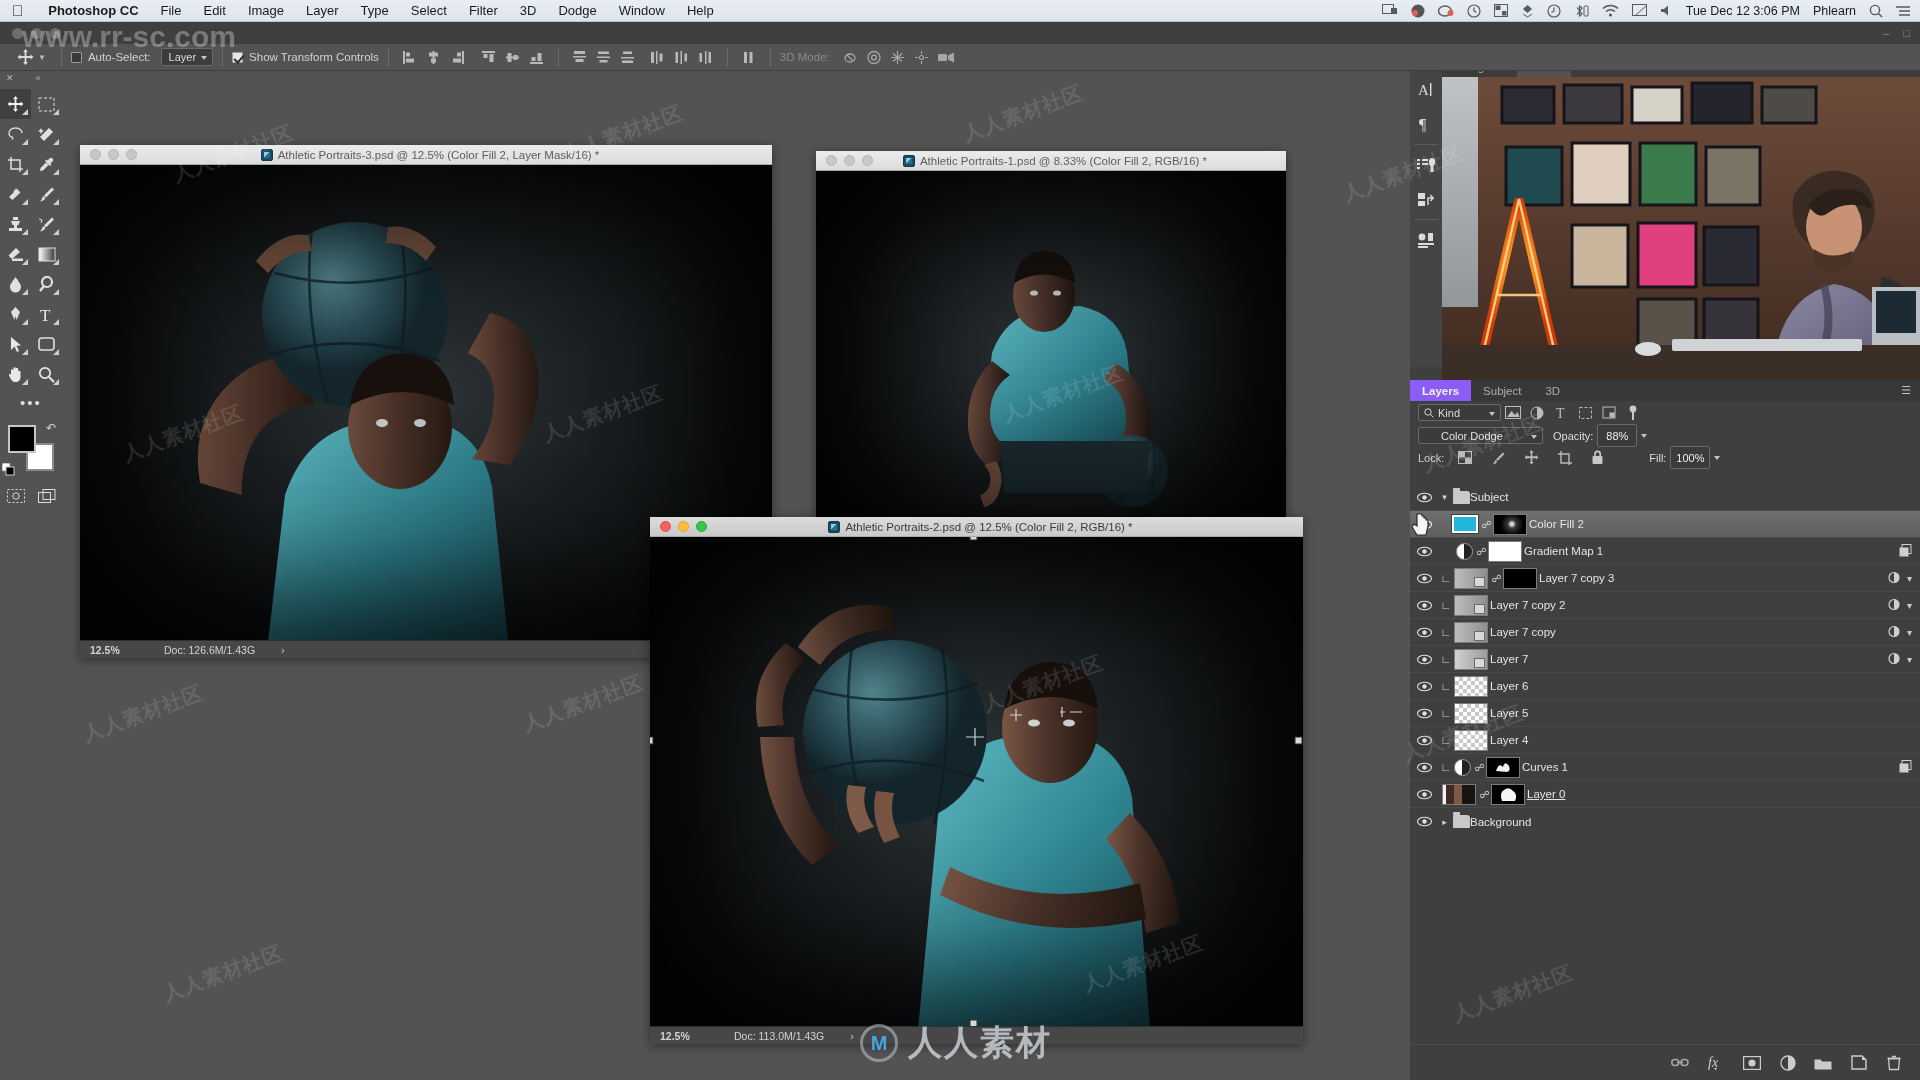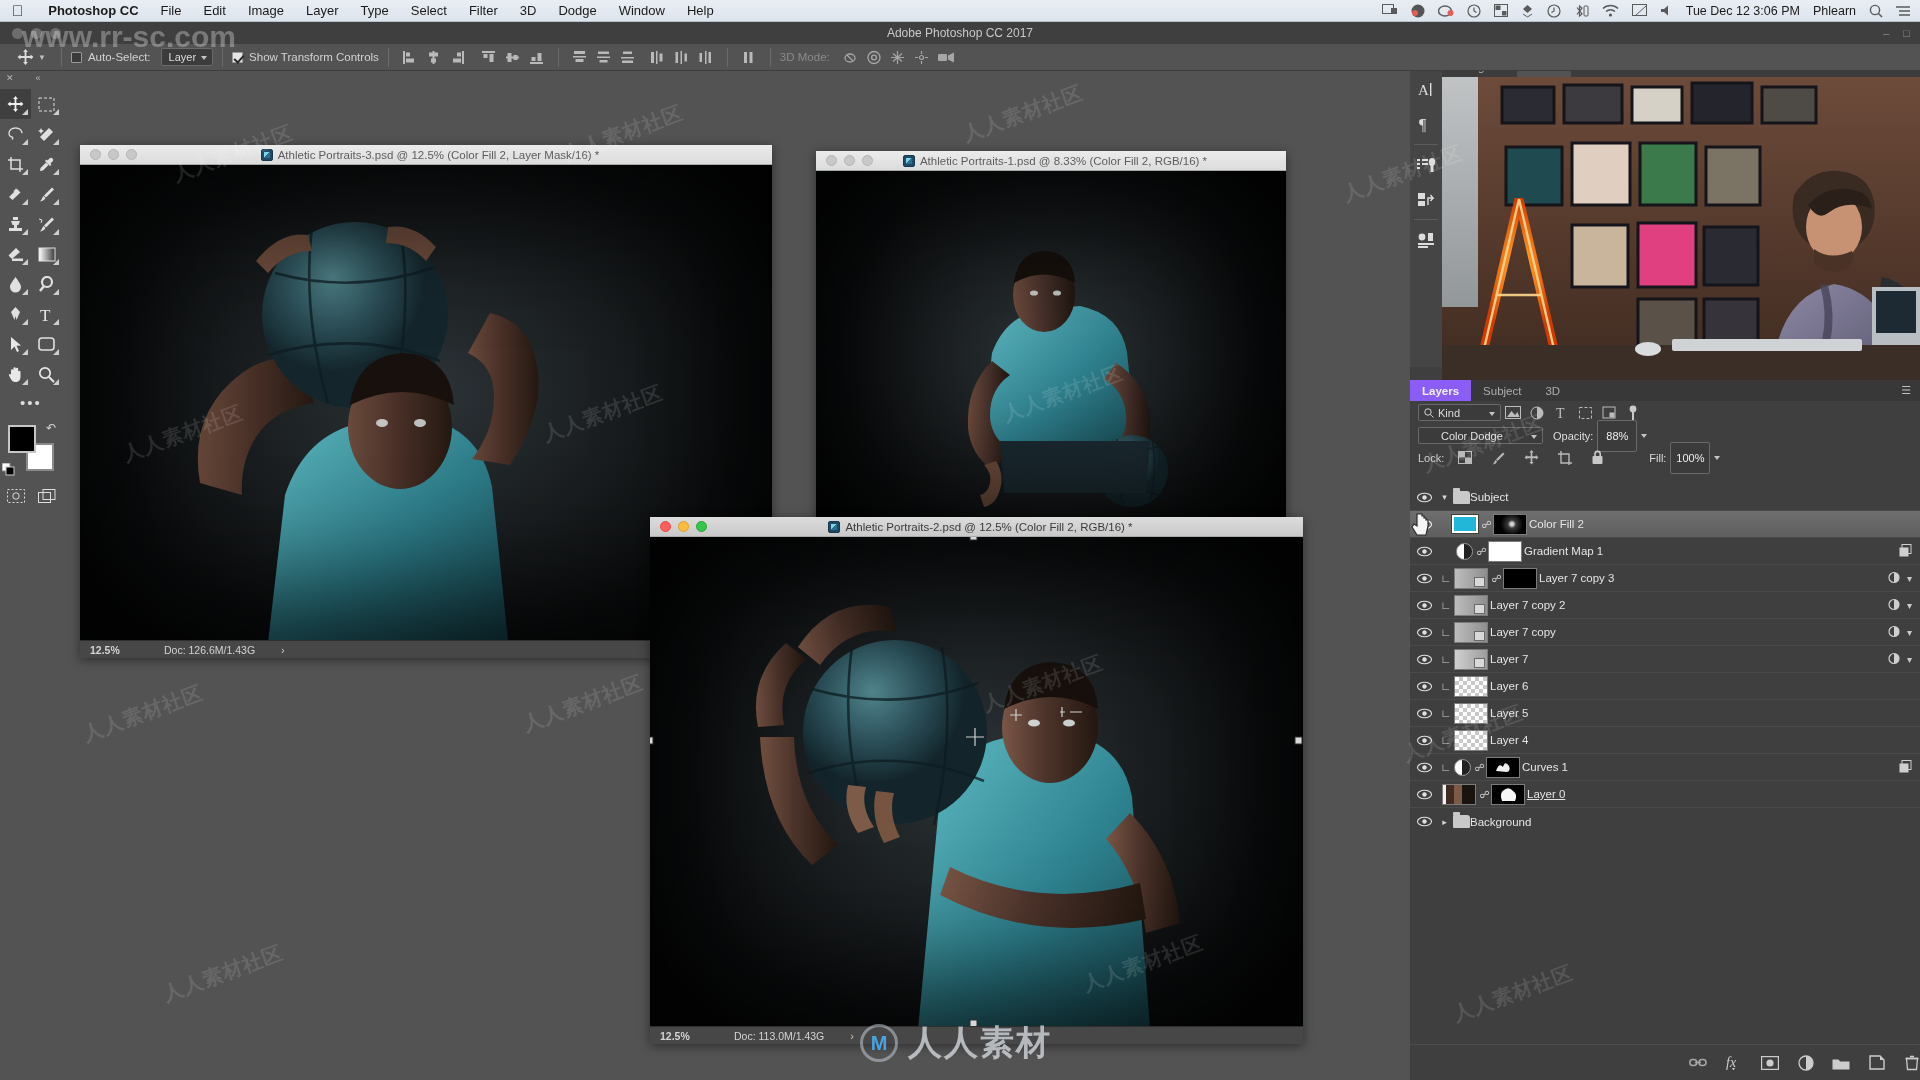--- a/index.html
+++ b/index.html
@@ -119,21 +119,21 @@
   .kindbox{display:flex;align-items:center;background:#3b3b3b;border:1px solid #6a6a6a;border-radius:2px;
     height:17px;width:83px;padding:0 5px;position:relative;font-size:11px;color:#ddd;gap:4px;}
   .kindbox:after{content:"";position:absolute;right:5px;top:7px;border-left:3.5px solid transparent;
     border-right:3.5px solid transparent;border-top:4px solid #c4c4c4;}
   .fic{width:24px;height:18px;display:flex;align-items:center;justify-content:center;opacity:.85;}
   .blendsel{background:#3b3b3b;border:1px solid #6a6a6a;border-radius:2px;height:17px;width:125px;
     padding:0 14px 0 22px;display:flex;align-items:center;position:relative;font-size:11px;color:#e0e0e0;}
   .blendsel:after{content:"";position:absolute;right:5px;top:7px;border-left:3.5px solid transparent;
     border-right:3.5px solid transparent;border-top:4px solid #c4c4c4;}
   .numfield{display:flex;align-items:center;gap:4px;font-size:11px;color:#dcdcdc;}
-  .numval{background:#3b3b3b;border:1px solid #6a6a6a;border-radius:2px;height:32px;min-width:40px;
+  .numval{background:#3b3b3b;border:1px solid #6a6a6a;border-radius:2px;height:23px;min-width:40px;
     display:flex;align-items:center;justify-content:center;font-size:11px;color:#eee;}
   .tinychev{border-left:3.5px solid transparent;border-right:3.5px solid transparent;border-top:4px solid #c4c4c4;}
   .lockrow{height:21px;display:flex;align-items:center;padding:0 8px;gap:9px;color:#cfcfcf;font-size:11px;}
 
   .layerlist{position:absolute;left:0;right:0;top:104px;bottom:36px;overflow:hidden;}
   .lyr{height:27px;display:flex;align-items:center;position:relative;border-bottom:1px solid #4a4a4a;}
   .lyr.sel{background:linear-gradient(#6f6f6f,#5e5e5e);}
   .eye{width:28px;height:27px;display:flex;align-items:center;justify-content:center;flex:0 0 28px;}
   .clipind{width:16px;text-align:center;color:#cfcfcf;font-size:11px;flex:0 0 16px;}
   .thumb{width:34px;height:21px;flex:0 0 34px;border:1px solid #7b7b7b;background:#2a2a2a;margin-right:2px;position:relative;overflow:hidden;}
@@ -150,21 +150,21 @@
   .linkic{width:13px;flex:0 0 13px;text-align:center;color:#d8d8d8;font-size:10px;}
   .lname{font-size:11.5px;color:#e4e4e4;white-space:nowrap;}
   .lname.ul{text-decoration:underline;}
   .lyr .right-ic{margin-left:auto;display:flex;align-items:center;gap:5px;padding-right:8px;color:#c9c9c9;font-size:10px;}
   .foldic{width:17px;height:13px;flex:0 0 17px;background:#c9c9c9;border-radius:1px 3px 1px 1px;margin-left:2px;position:relative;}
   .foldic:before{content:"";position:absolute;left:0;top:-3px;width:7px;height:3px;background:#c9c9c9;border-radius:1px 1px 0 0;}
   .discl{width:13px;flex:0 0 13px;text-align:center;color:#d5d5d5;font-size:9px;}
   .mini-badge{position:absolute;right:2px;bottom:1px;width:11px;height:10px;background:#d9d9d9;border:1px solid #6a6a6a;}
 
   .lpfooter{position:absolute;left:0;right:0;bottom:0;height:36px;background:#3f3f3f;border-top:1px solid #4d4d4d;
-    display:flex;align-items:center;justify-content:flex-end;gap:18px;color:#cfcfcf;font-size:12px;}
+    display:flex;align-items:center;justify-content:flex-end;gap:18px;padding-right:18px;color:#cfcfcf;font-size:12px;}
   .lpfooter .fb{display:flex;align-items:center;justify-content:center;height:20px;min-width:17px;opacity:.9;}
 
   
   .cursor{position:absolute;z-index:200;pointer-events:none;}
   .wmtxt{position:absolute;color:rgba(255,255,255,.12);font-size:20px;font-weight:bold;
     transform:rotate(-20deg);white-space:nowrap;letter-spacing:1px;z-index:96;pointer-events:none;}
   .wm-url{position:absolute;left:22px;top:20px;font-size:30px;font-weight:bold;color:rgba(255,255,255,.30);
     letter-spacing:0px;z-index:120;pointer-events:none;}
   .wm-logo{position:absolute;left:860px;bottom:14px;display:flex;align-items:center;gap:10px;z-index:120;pointer-events:none;}
   .wm-logo .ring{width:38px;height:38px;border-radius:50%;border:3px solid rgba(190,200,210,.55);
@@ -273,21 +273,20 @@
       </span>
   </span>
 </div>
 
 <div class="appbar">
   <span class="dots">
       <i></i>
       <i></i>
       <i></i>
     </span>
-  <span class="apptitle">Adobe Photoshop CC 2017</span>
   <span class="rt">
       <span>–</span>
       <span>□</span>
     </span>
 </div>
 
 <div class="optbar">
   <span class="tool-ic">
     <svg width="17" height="17" viewBox="0 0 17 17">
         <g fill="#dcdcdc">

